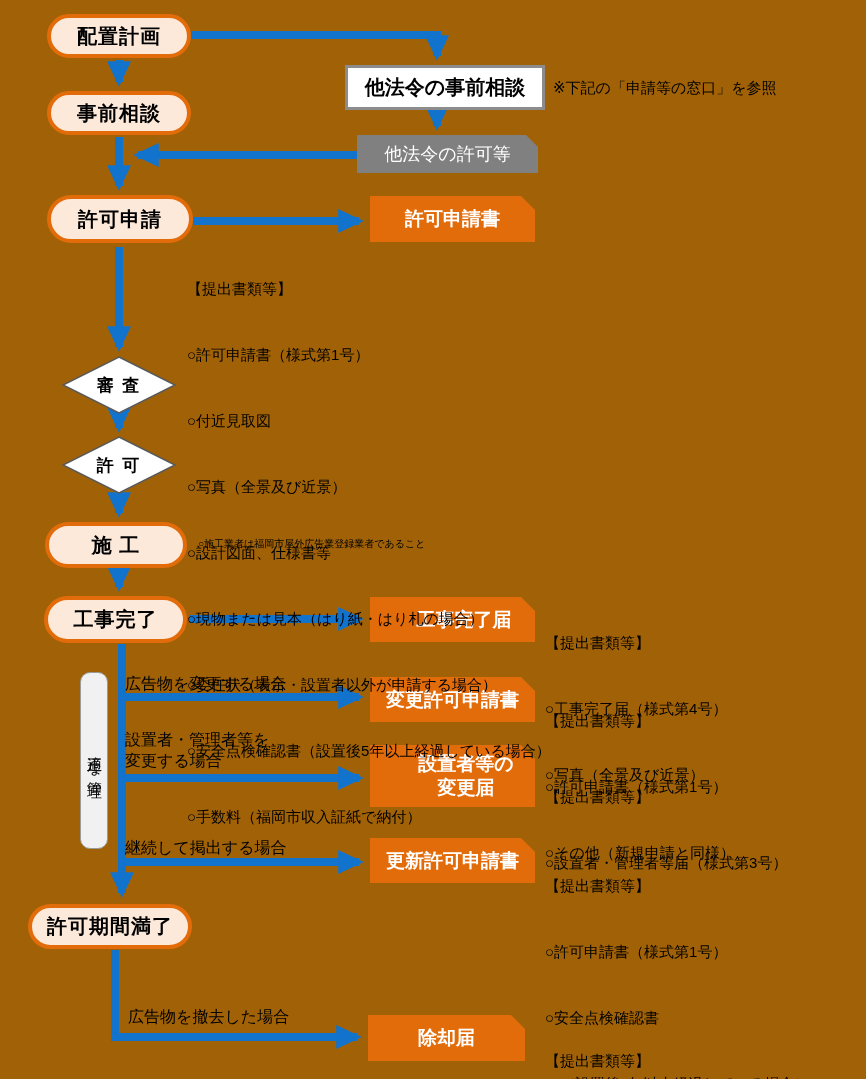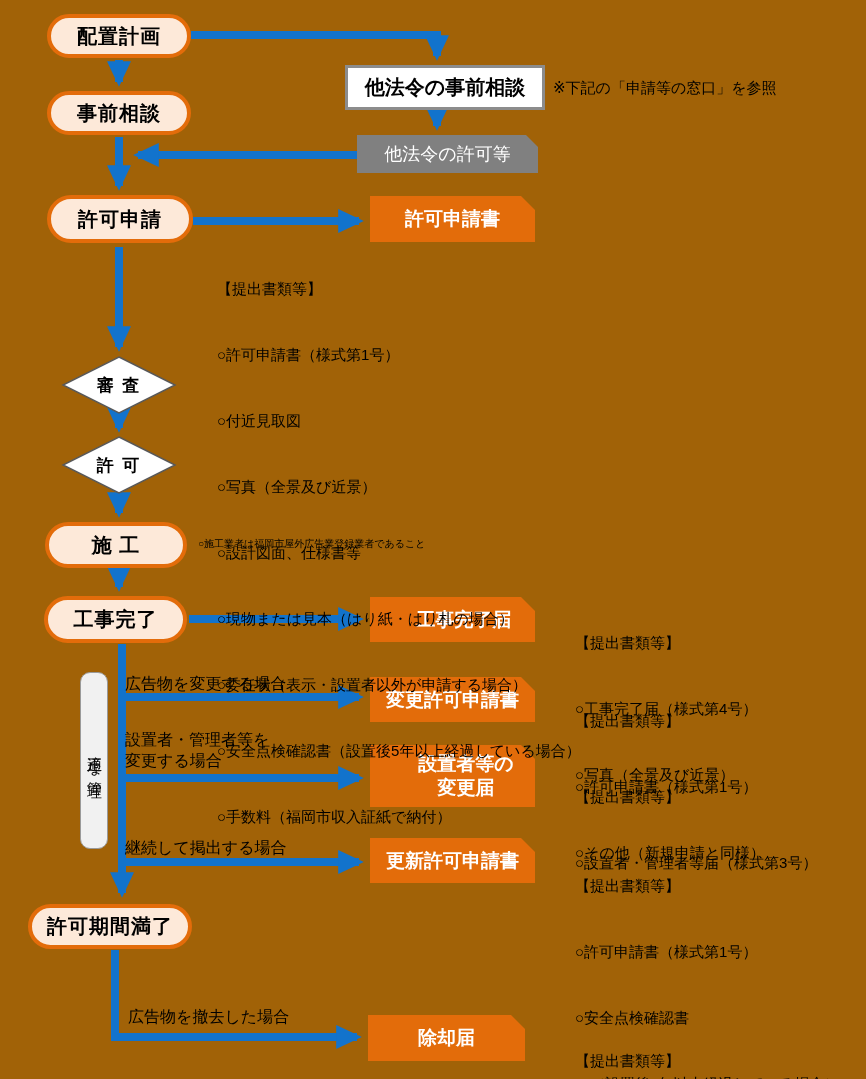--- a/index.html
+++ b/index.html
@@ -45,21 +45,21 @@
     display:flex;align-items:center;justify-content:center;
     font-weight:bold;font-size:17px;letter-spacing:2px;
   }
   .vbox{
     background:#F1F1F1;border:1.5px solid #9a9a9a;border-radius:10px;
     writing-mode:vertical-rl;text-orientation:upright;
     display:flex;align-items:center;justify-content:center;
     font-size:15px;letter-spacing:3px;
   }
   .doclist{font-size:15px;line-height:22px;white-space:pre;}
-  .doclist .line{height:22px;margin-left:30px;}
+  .doclist .line{height:22px;}
   .bullets{font-size:16px;line-height:27px;white-space:pre;}
   .bullets .line{height:27px;}
   .bullets .indent{margin-left:54px;}
   .note{font-size:15px;white-space:pre;}
   .blabel{font-size:16px;line-height:21px;white-space:pre-line;}
   .cnote{font-size:10px;white-space:pre;}
 </style>
 </head>
 <body>
 

